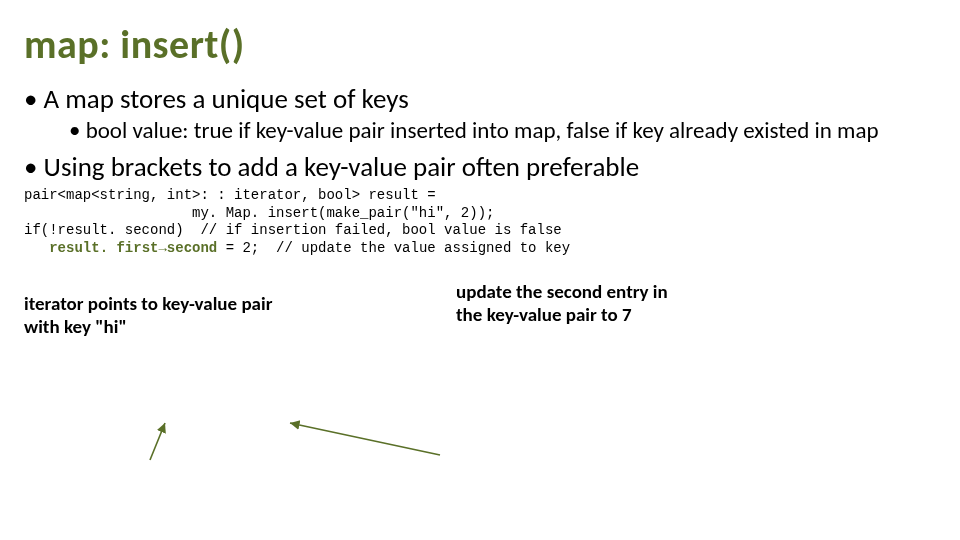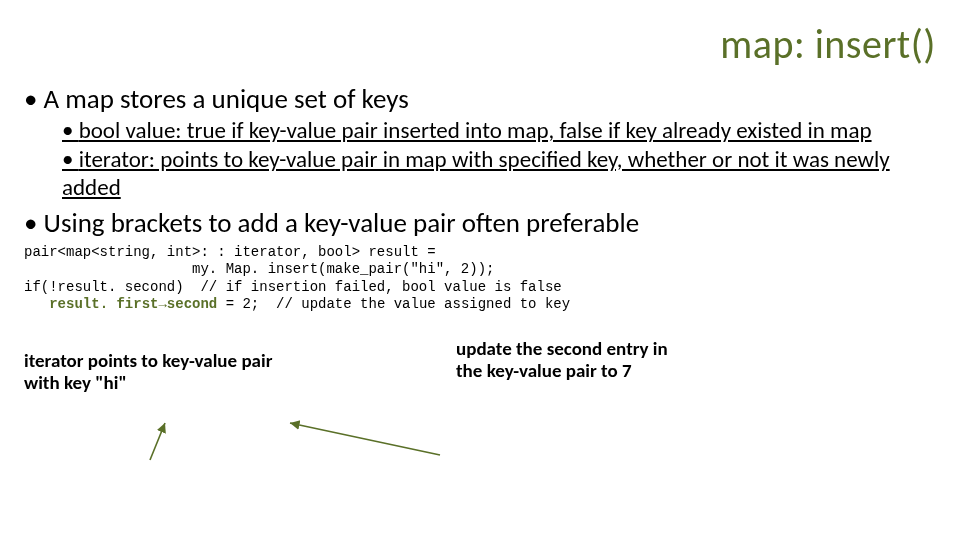--- a/index.html
+++ b/index.html
@@ -13,23 +13,23 @@
     overflow: hidden;
   }
   .slide {
     position: relative;
     width: 960px;
     height: 540px;
     box-sizing: border-box;
     padding: 20px 24px 24px 24px;
   }
   .title {
-    text-align: right;
+    text-align: left;
     font-size: 40px;
-    font-weight: 400;
+    font-weight: 700;
     color: #5a7028;
     margin: 0 0 14px 0;
     letter-spacing: 0.5px;
   }
   .bullets-outer {
     list-style: none;
     margin: 0;
     padding: 0;
   }
   .bullets-outer > li {
@@ -41,22 +41,21 @@
     content: "• ";
   }
   .bullets-inner {
     list-style: none;
     margin: 2px 0 6px 0;
     padding: 0 0 0 38px;
   }
   .bullets-inner > li {
     font-size: 23px;
     line-height: 1.2;
-    margin: 1px 0;
-    text-decoration: underline;
+    margin: 1px 7px;
   }
   .bullets-inner > li::before {
     content: "• ";
   }
   .codeblock {
     font-family: "Courier New", Courier, monospace;
     font-size: 14px;
     line-height: 1.25;
     white-space: pre;
     margin-top: 4px;
@@ -100,21 +99,20 @@
 <body>
 
 <div class="slide">
 
   <h1 class="title">map: insert()</h1>
 
   <ul class="bullets-outer">
     <li>A map stores a unique set of keys</li>
     <ul class="bullets-inner">
       <li>bool value: true if key-value pair inserted into map, false if key already existed in map</li>
-      <li>iterator: points to key-value pair in map with specified key, whether or not it was newly added</li>
     </ul>
     <li>Using brackets to add a key-value pair often preferable</li>
   </ul>
 
   <div class="codeblock"><span>pair&lt;map&lt;string, int&gt;: : iterator, bool&gt; result =</span>
 <span>                    my. Map. insert(make_pair("hi", 2));</span>
 <span>if(!result. second)  // if insertion failed, bool value is false</span>
 <span>   </span><span class="hl">result. first→second</span><span> = 2;  // update the value assigned to key</span></div>
 
   <div class="annotations">

